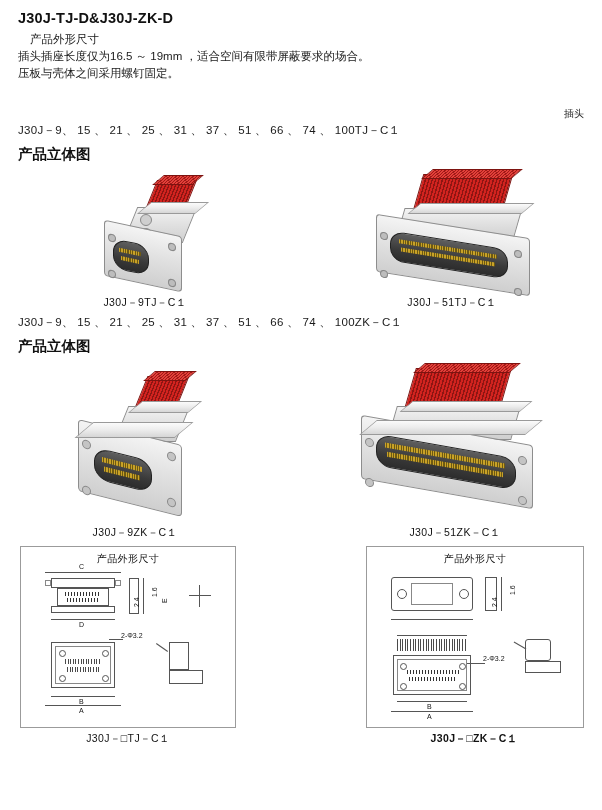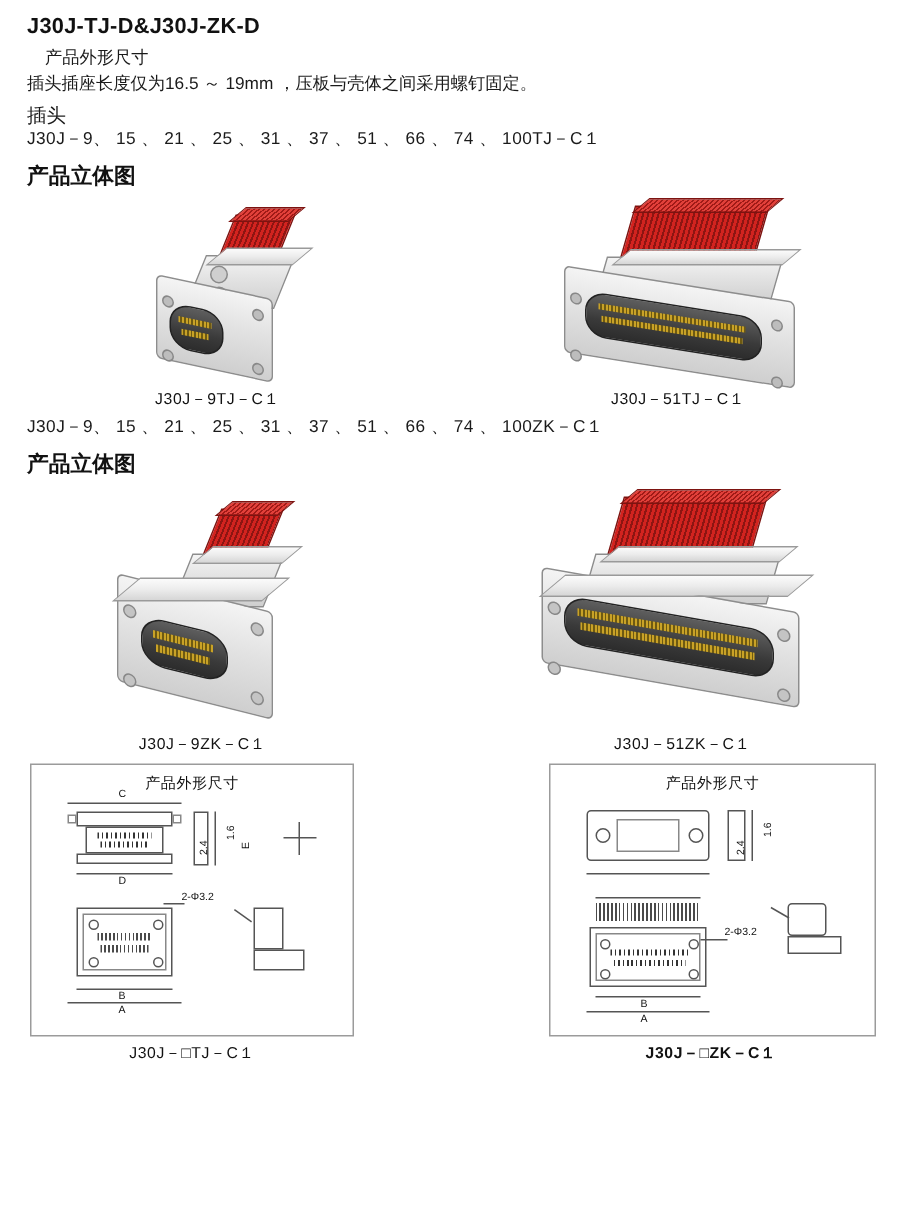--- a/index.html
+++ b/index.html
@@ -31,23 +31,24 @@
   }
   .para {
     font-size: 11.5px;
     line-height: 17px;
     color: #1a1a1a;
     margin-top: 5px;
   }
   .para-line { white-space: nowrap; }
   .indent { padding-left: 12px; }
   .small-label {
-    font-size: 13px;
+    font-size: 10px;
     line-height: 16px;
-    margin-top: 4px;
+    margin-top: 24px;
+    text-align: right;
   }
   .code-line {
     font-size: 11.5px;
     line-height: 16px;
     letter-spacing: 0.3px;
   }
   .section-head {
     font-size: 14.5px;
     font-weight: 700;
     color: #111;
@@ -143,21 +144,22 @@
 </style>
 </head>
 <body>
 
 <div class="page">
 
   <div class="title">J30J-TJ-D&amp;J30J-ZK-D</div>
 
   <div class="para">
     <div class="para-line indent">产品外形尺寸</div>
-    <div class="para-line">插头插座长度仅为16.5 ～ 19mm ，压板与壳体之间采用螺钉固定。</div>
+    <div class="para-line">插头插座长度仅为16.5 ～ 19mm ，适合空间有限带屏蔽要求的场合。</div>
+    <div class="para-line">压板与壳体之间采用螺钉固定。</div>
   </div>
 
   <div class="small-label">插头</div>
   <div class="code-line">J30J－9、 15 、 21 、 25 、 31 、 37 、 51 、 66 、 74 、 100TJ－C１</div>
 
   <div class="section-head">产品立体图</div>
 
   <div class="figrow">
 
     <div>

